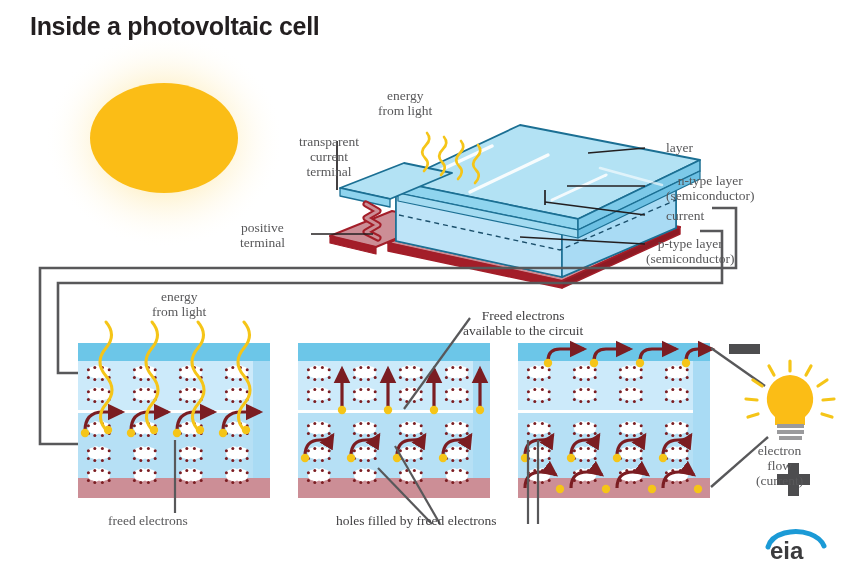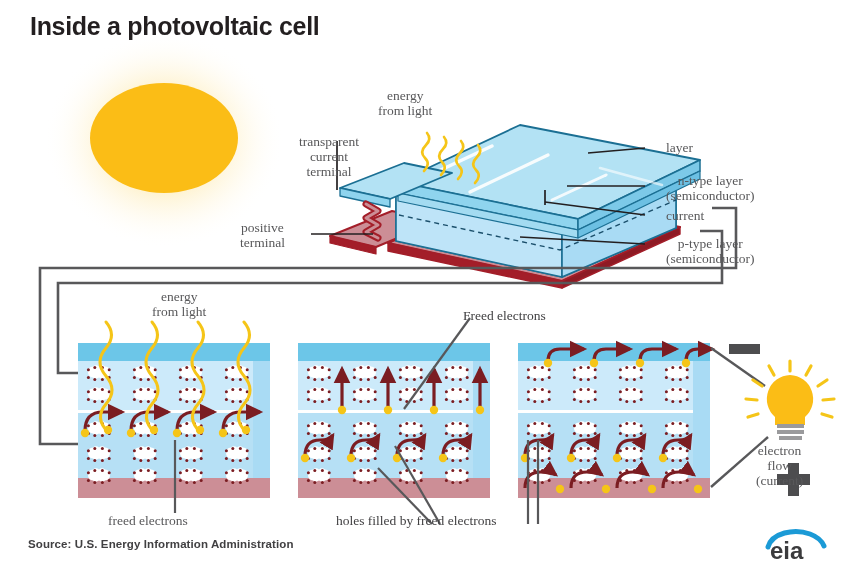--- a/index.html
+++ b/index.html
@@ -22,21 +22,20 @@
   .lbl{font-size:13.5px;color:#58585a;font-weight:normal;}
   .lbl-b{font-size:13.5px;color:#414042;font-weight:normal;}
   #logo{position:absolute;left:762px;top:528px;width:66px;height:34px;}
 </style>
 </head>
 <body>
 
 <div id="stage">
 
   <div id="title">Inside a photovoltaic cell</div>
-  <div id="source">Source: U.S. Energy Information Administration</div>
 
   <svg class="svg-layer" viewBox="0 0 852 565">
     <defs>
       <radialGradient id="sunGlow" cx="50%" cy="50%" r="50%">
         <stop offset="0%" stop-color="#fbbd16" stop-opacity="0.55"></stop>
         <stop offset="45%" stop-color="#fcd45c" stop-opacity="0.32"></stop>
         <stop offset="100%" stop-color="#ffffff" stop-opacity="0"></stop>
       </radialGradient>
       <marker id="ahead" markerWidth="6" markerHeight="6" refX="4.4" refY="3" orient="auto">
         <path d="M0,0.4 L5.4,3 L0,5.6 z" fill="#7b1d22"></path>
@@ -365,27 +364,27 @@
   <div class="txt lbl" style="left:252px;top:134px;margin-left:47px;"><span>transparent</span><br><span>current</span><br><span>terminal</span></div>
 
   <div class="txt lbl" style="left:240px;top:220px;"><span>positive</span><br><span>terminal</span></div>
 
   <div class="txt lbl" style="left:666px;top:140px;"><span>layer</span></div>
 
   <div class="txt lbl" style="left:666px;top:173px;"><span>n-type layer</span><br><span>(semiconductor)</span></div>
 
   <div class="txt lbl" style="left:666px;top:208px;"><span>current</span></div>
 
-  <div class="txt lbl" style="left:666px;top:236px;"><span>p-type layer</span><br><span>(semiconductor)</span></div>
+  <div class="txt lbl" style="left:646px;top:236px;"><span>p-type layer</span><br><span>(semiconductor)</span></div>
 
   <div class="txt lbl" style="left:152px;top:289px;"><span>energy</span><br><span>from light</span></div>
 
   <div class="txt lbl" style="left:108px;top:513px;"><span>freed electrons</span></div>
 
-  <div class="txt lbl-b" style="left:463px;top:308px;"><span>Freed electrons</span><br></div>
+  <div class="txt lbl-b" style="left:463px;top:308px;"><span>Freed electrons</span><br><span>available to the circuit</span></div>
 
   <div class="txt lbl-b" style="left:336px;top:513px;"><span>holes filled by freed electrons</span></div>
 
   <div class="txt lbl" style="left:756px;top:443px;"><span>electron</span><br><span>flow</span><br><span>(current)</span></div>
 
   <svg id="logo" viewBox="0 0 66 34">
     <path d="M6,19 C10,5 32,0 48,6 C56,9 60,13 62,18" fill="none" stroke="#1b9ad6" stroke-width="5" stroke-linecap="round"></path>
     <text x="8" y="31" font-family="Liberation Sans, sans-serif" font-size="24" font-weight="bold" fill="#3b3b3d">eia</text>
   </svg>
 

